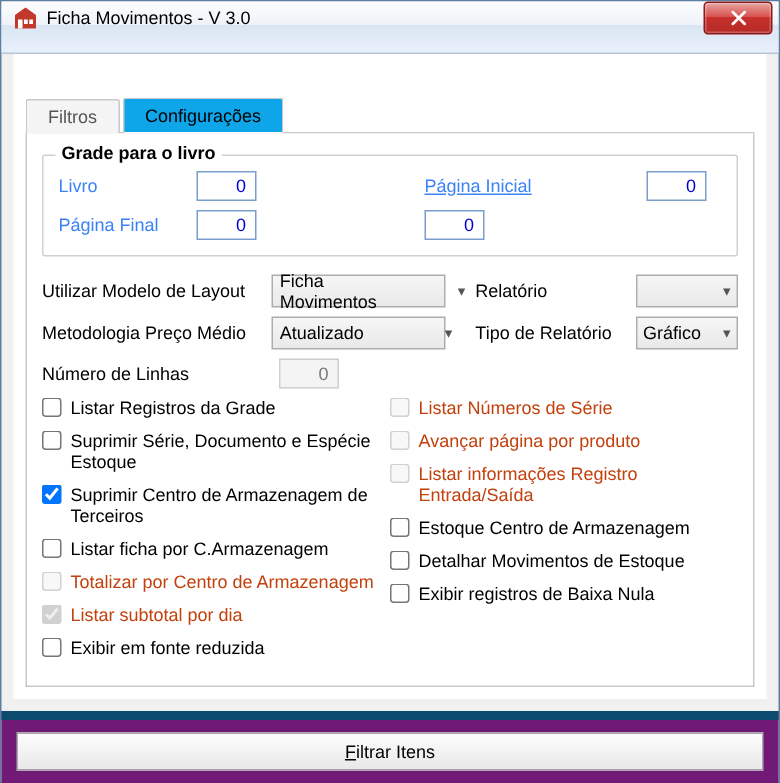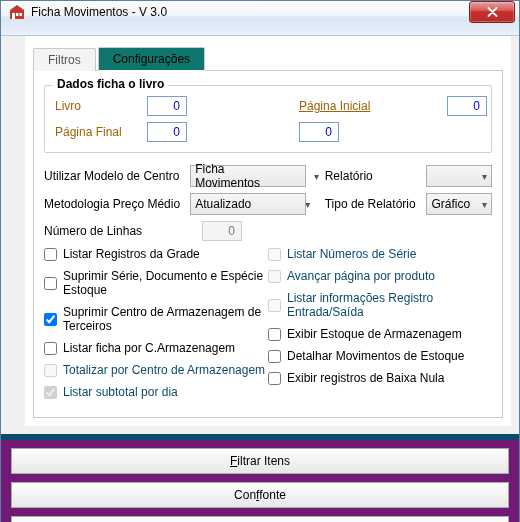--- a/index.html
+++ b/index.html
@@ -47,22 +47,22 @@
     display: flex;
     align-items: center;
     justify-content: center;
     color: #fff;
     box-shadow: inset 0 0 0 1px rgba(255,255,255,.25);
   }
   .close-btn svg { display:block; }
   .client {
     flex: 1;
     background: #fff;
-    margin: 0 8px 8px 24px;
-    padding: 6px 8px 8px 8px;
+    margin: 0 8px 8px 8px;
+    padding: 24px 8px 8px 8px;
     display: flex;
     flex-direction: column;
   }
   
   .tabstrip {
     display: flex;
     align-items: flex-end;
     height: 24px;
     margin-top: 4px;
     border-bottom: 1px solid #c9c9c9;
@@ -74,21 +74,21 @@
     background: #f4f4f4;
     color: #555;
     margin-right: 2px;
     border-radius: 2px 2px 0 0;
     font-size: 12px;
     position: relative;
     top: 1px;
     cursor: default;
   }
   .tab.active {
-    background: #0f766e;
+    background: #0ea5e9;
     color: #000;
     border-bottom: 1px solid #fff;
     z-index: 2;
   }
   .tabpage {
     border: 1px solid #c9c9c9;
     border-top: none;
     background: #fff;
     padding: 10px 10px 10px 10px;
     flex: 1;
@@ -111,21 +111,21 @@
     font-weight: bold;
     font-size: 12px;
   }
   .row {
     display: flex;
     align-items: center;
     margin-bottom: 6px;
   }
   .row:last-child { margin-bottom: 0; }
   .lbl {
-    color: #a16207;
+    color: #3b82f6;
   }
   .numbox {
     width: 40px;
     height: 20px;
     border: 1px solid #7a9ecb;
     background: #fff;
     color: #0000d0;
     text-align: right;
     padding: 0 6px;
     font-family: inherit;
@@ -190,31 +190,31 @@
     box-sizing: border-box;
   }
   
   .chkcols {
     display: flex;
     margin-top: 6px;
   }
   .chkcol { flex: 0 0 50%; }
   .chk {
     display: flex;
-    align-items: center;
+    align-items: flex-start;
     margin-bottom: 8px;
     font-size: 12px;
     cursor: default;
   }
   .chk input {
     margin: 0 6px 0 0;
     width: 13px;
     height: 13px;
   }
-  .chk.disabled span { color: #0c4a6e; }
+  .chk.disabled span { color: #c2410c; }
   .chk.disabled input { }
   
   .btnbar {
     display: flex;
     justify-content: flex-end;
     gap: 8px;
     padding: 8px 10px 0 10px;
     border-top: 6px solid #0c4a6e;
     background:#701a75;
     flex-direction:column;
@@ -257,21 +257,21 @@
   </div>
 
   <div class="client">
     <div class="tabstrip">
       <div class="tab">Filtros</div>
       <div class="tab active">Configurações</div>
     </div>
     <div class="tabpage">
 
       <div class="groupbox">
-        <span class="legend">Dados ficha o livro</span>
+        <span class="legend">Grade para o livro</span>
 
         <div class="row grid2">
           <div class="colL">
             <span class="lbl">Livro</span>
             <input class="numbox" value="0" style="">
           </div>
           <div class="colR">
             <span class="lbl">Página Inicial</span>
             <input class="numbox" value="0" style="">
           </div>
@@ -282,21 +282,21 @@
             <span class="lbl">Página Final</span>
             <input class="numbox" value="0" style="">
           </div>
           <div class="colR">
             <input class="numbox" value="0" style="">
           </div>
         </div>
       </div>
 
       <div class="frow">
-        <span class="lblA">Utilizar Modelo de Centro</span>
+        <span class="lblA">Utilizar Modelo de Layout</span>
         <div class="select selA">
           <span>Ficha Movimentos</span>
           <span class="arrow">▾</span>
         </div>
         <span class="spacer"></span>
         <span class="lblB">Relatório</span>
         <div class="select selC">
           <span></span>
           <span class="arrow">▾</span>
         </div>
@@ -340,37 +340,41 @@
               <span>Listar ficha por C.Armazenagem</span>
             </label>
             <label class="chk disabled">
               <input type="checkbox" disabled="" style="">
               <span>Totalizar por Centro de Armazenagem</span>
             </label>
             <label class="chk disabled">
               <input type="checkbox" disabled="" checked="" style="">
               <span>Listar subtotal por dia</span>
             </label>
+            <label class="chk">
+              <input type="checkbox" style="">
+              <span>Exibir em fonte reduzida</span>
+            </label>
           </div>
         <div class="chkcol" id="chk-right">
             <label class="chk disabled">
               <input type="checkbox" disabled="" style="">
               <span>Listar Números de Série</span>
             </label>
             <label class="chk disabled">
               <input type="checkbox" disabled="" style="">
               <span>Avançar página por produto</span>
             </label>
             <label class="chk disabled">
               <input type="checkbox" disabled="" style="">
               <span>Listar informações Registro Entrada/Saída</span>
             </label>
             <label class="chk">
               <input type="checkbox" style="">
-              <span>Exibir Estoque de Armazenagem</span>
+              <span>Estoque Centro de Armazenagem</span>
             </label>
             <label class="chk">
               <input type="checkbox" style="">
               <span>Detalhar Movimentos de Estoque</span>
             </label>
             <label class="chk">
               <input type="checkbox" style="">
               <span>Exibir registros de Baixa Nula</span>
             </label>
           </div>

